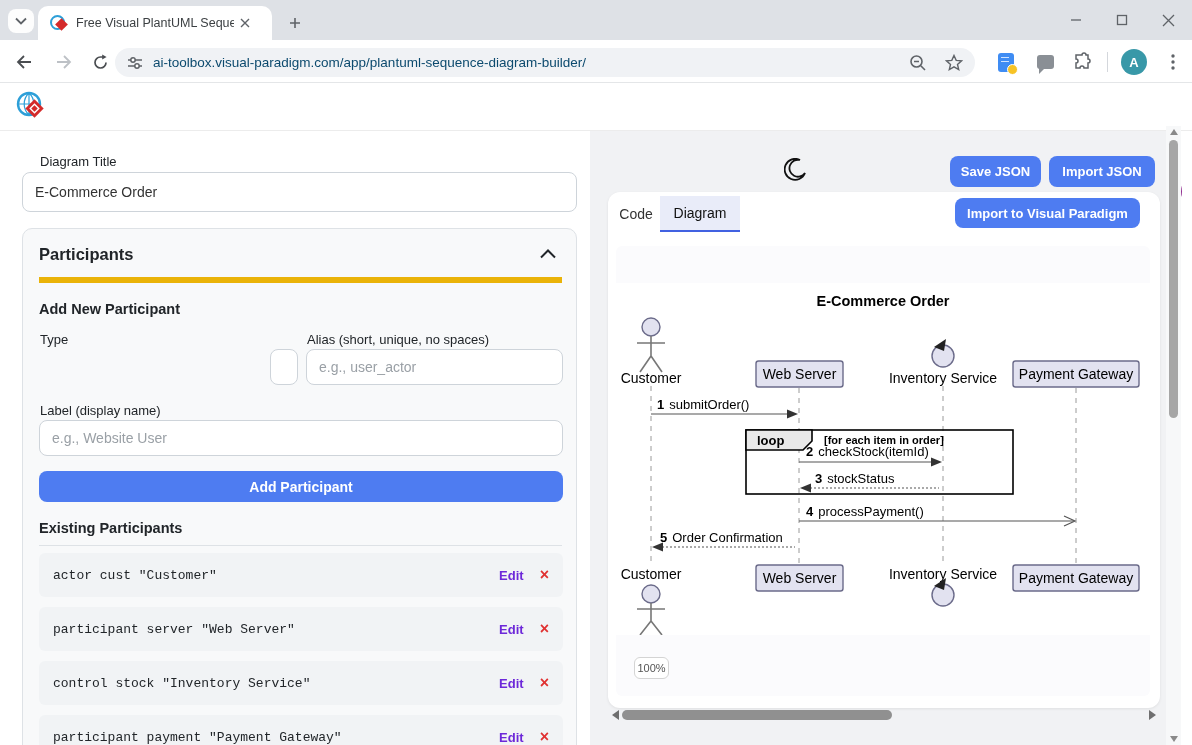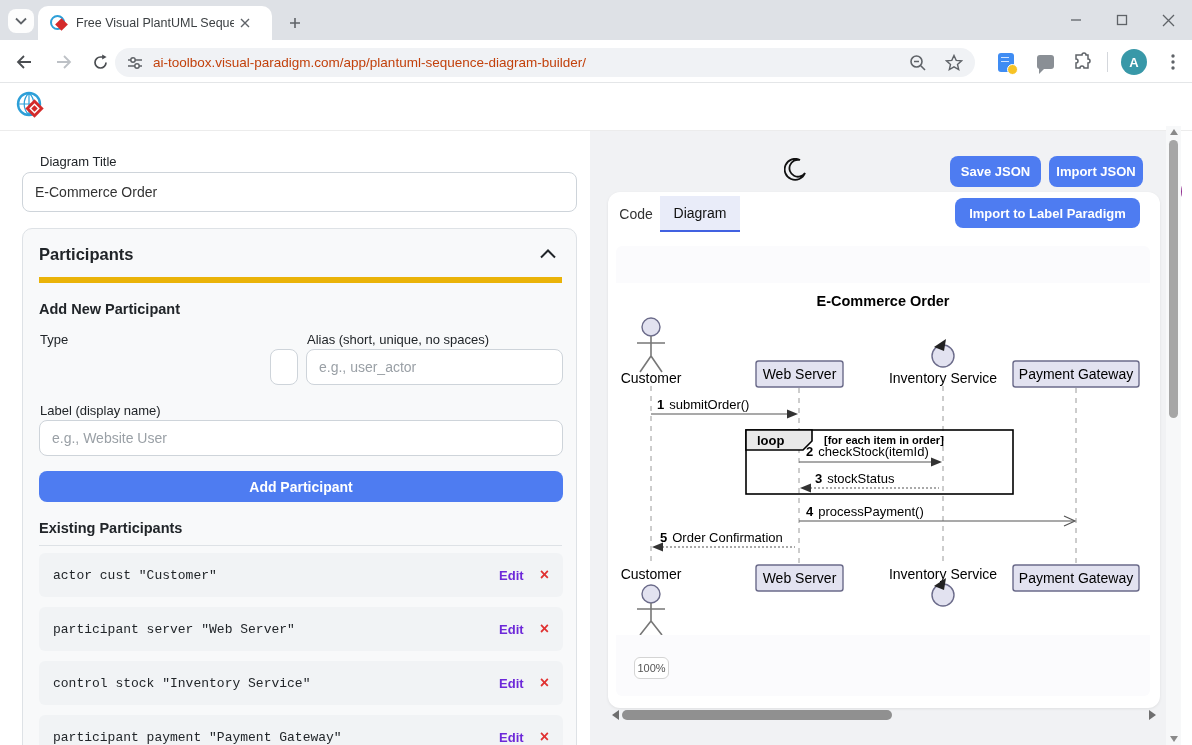--- a/index.html
+++ b/index.html
@@ -17,21 +17,21 @@
   .tabtitle { font-size:12.5px; color:#3c4043; white-space:nowrap; overflow:hidden; width:158px; }
   .newtab { position:absolute; left:282px; top:10px; width:26px; height:26px; border-radius:50%;
             display:flex; align-items:center; justify-content:center; }
   .winctl { position:absolute; top:0; width:46px; height:40px; display:flex; align-items:center; justify-content:center; }
 
   .toolbar { position:absolute; left:0; top:40px; width:1192px; height:43px; background:#fff;
              border-bottom:1px solid #e4e6e8; }
   .navbtn { position:absolute; top:50px; width:24px; height:24px; display:flex; align-items:center; justify-content:center; }
   .urlbar { position:absolute; left:115px; top:48px; width:860px; height:29px; background:#f0f2f5;
             border-radius:15px; display:flex; align-items:center; padding:0 12px; }
-  .urltext { font-size:13.5px; color:#c2410c; margin-left:10px; flex:1; white-space:nowrap; overflow:hidden; }
+  .urltext { font-size:13.5px; color:#0c4a6e; margin-left:10px; flex:1; white-space:nowrap; overflow:hidden; }
   .tb-ico { position:absolute; top:51px; width:22px; height:22px; display:flex; align-items:center; justify-content:center; }
   .avatar-sm { position:absolute; left:1121px; top:49px; width:26px; height:26px; border-radius:50%;
                background:#3898a8; color:#fff; font-size:13px; font-weight:bold;
                display:flex; align-items:center; justify-content:center; }
 
   
   .appheader { position:absolute; left:0; top:83px; width:1192px; height:48px; background:#fff;
                border-bottom:1px solid #ececec; }
   .apptitle { position:absolute; left:54px; top:94px; font-size:15px; font-weight:bold; color:#151515; }
   .powered { position:absolute; left:54px; top:112px; font-size:11.5px; color:#555; }
@@ -245,26 +245,26 @@
     </div>
   </div>
 
   <div class="rightbg">
     <span style="position:absolute;left:194px;top:27px;">
       <svg width="22" height="24" viewBox="0 0 22 24">
           <path d="M16,2 A10.5,10.5 0 1 0 21,15 A8.5,8.5 0 1 1 16,2 Z" fill="none" stroke="#111" stroke-width="1.8"></path>
         </svg>
     </span>
     <button class="bluebtn" style="position:absolute;left:360px;top:25px;width:91px;height:31px;font-size:13px;">Save JSON</button>
-    <button class="bluebtn" style="position:absolute;left:459px;top:25px;width:94px;height:31px;font-size:13px;">Import JSON</button>
+    <button class="bluebtn" style="position:absolute;left:459px;top:25px;width:106px;height:31px;font-size:13px;">Import JSON</button>
 
     <div class="rcard">
       <div class="tabbtn" style="left:4px;width:48px;">Code</div>
       <div class="tabbtn" style="left:52px;width:80px;background:#e9ecf9;border-bottom:2.5px solid #4161e1;color:#111;">Diagram</div>
-      <button class="bluebtn" style="position:absolute;left:347px;top:6px;width:185px;height:30px;font-size:13px;">Import to Label Paradigm</button>
+      <button class="bluebtn" style="position:absolute;left:347px;top:6px;width:185px;height:30px;font-size:13px;">Import to Visual Paradigm</button>
 
       <div class="diagview">
 
         <svg width="534" height="352" viewBox="0 0 534 352" style="position:absolute;left:0;top:37px;background:#fff;">
           <text x="267" y="23" text-anchor="middle" font-size="14.5" font-weight="bold" fill="#000">E-Commerce Order</text>
 
           <g stroke="#9a9a9a" stroke-width="1" stroke-dasharray="5,5">
             <line x1="35" y1="103" x2="35" y2="280"></line>
             <line x1="183" y1="105" x2="183" y2="280"></line>
             <line x1="327" y1="103" x2="327" y2="280"></line>

